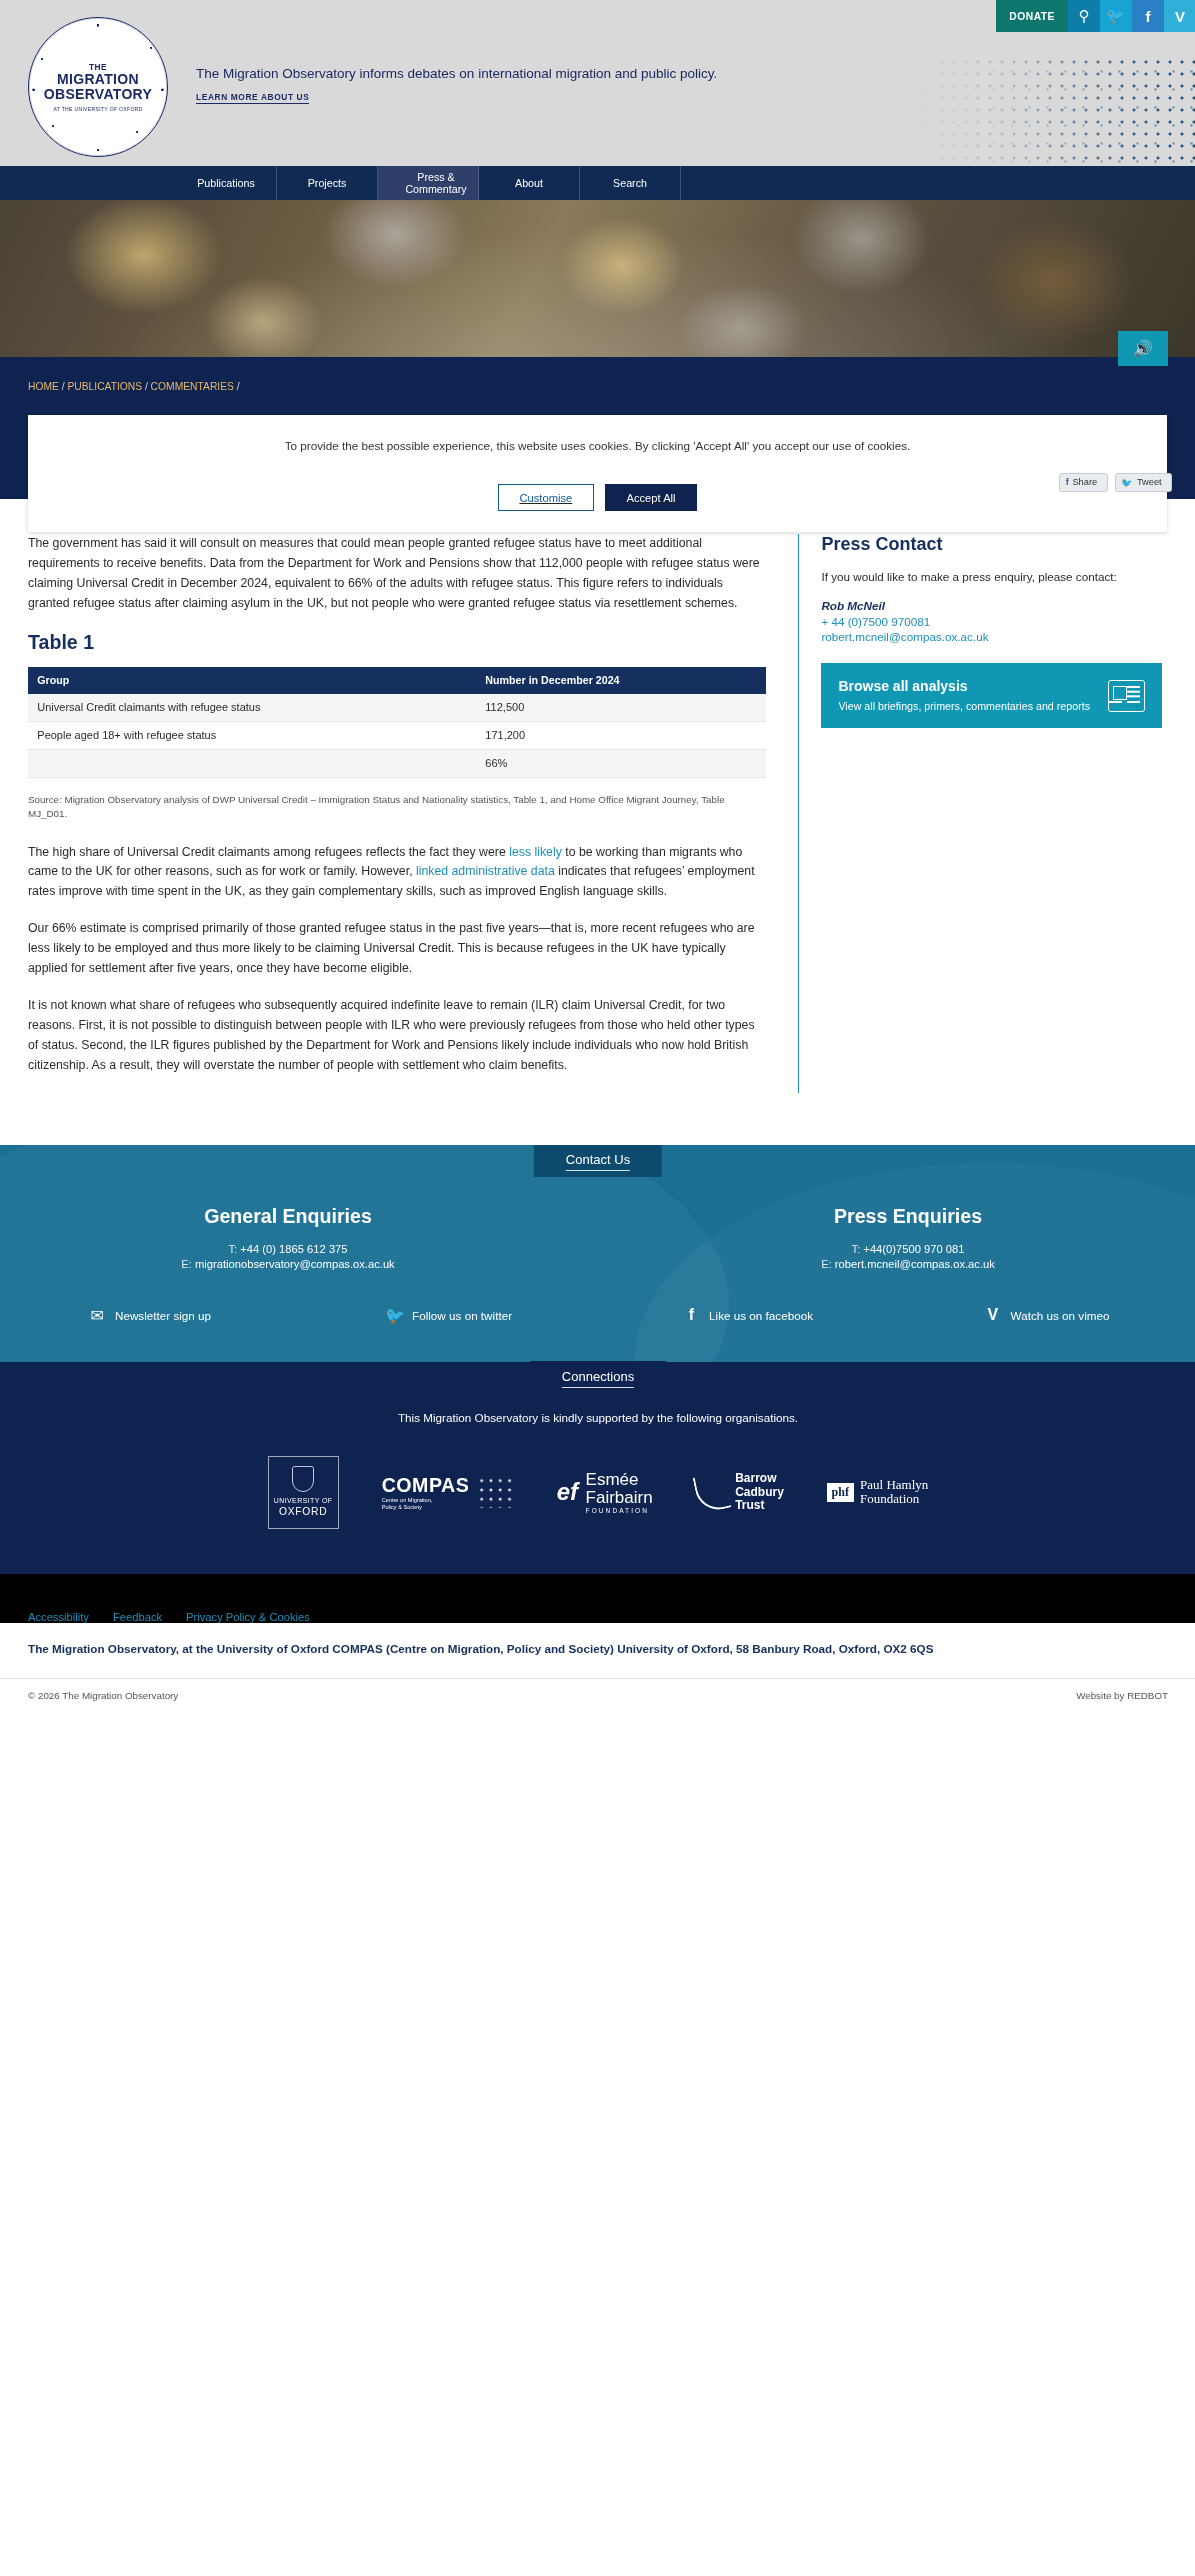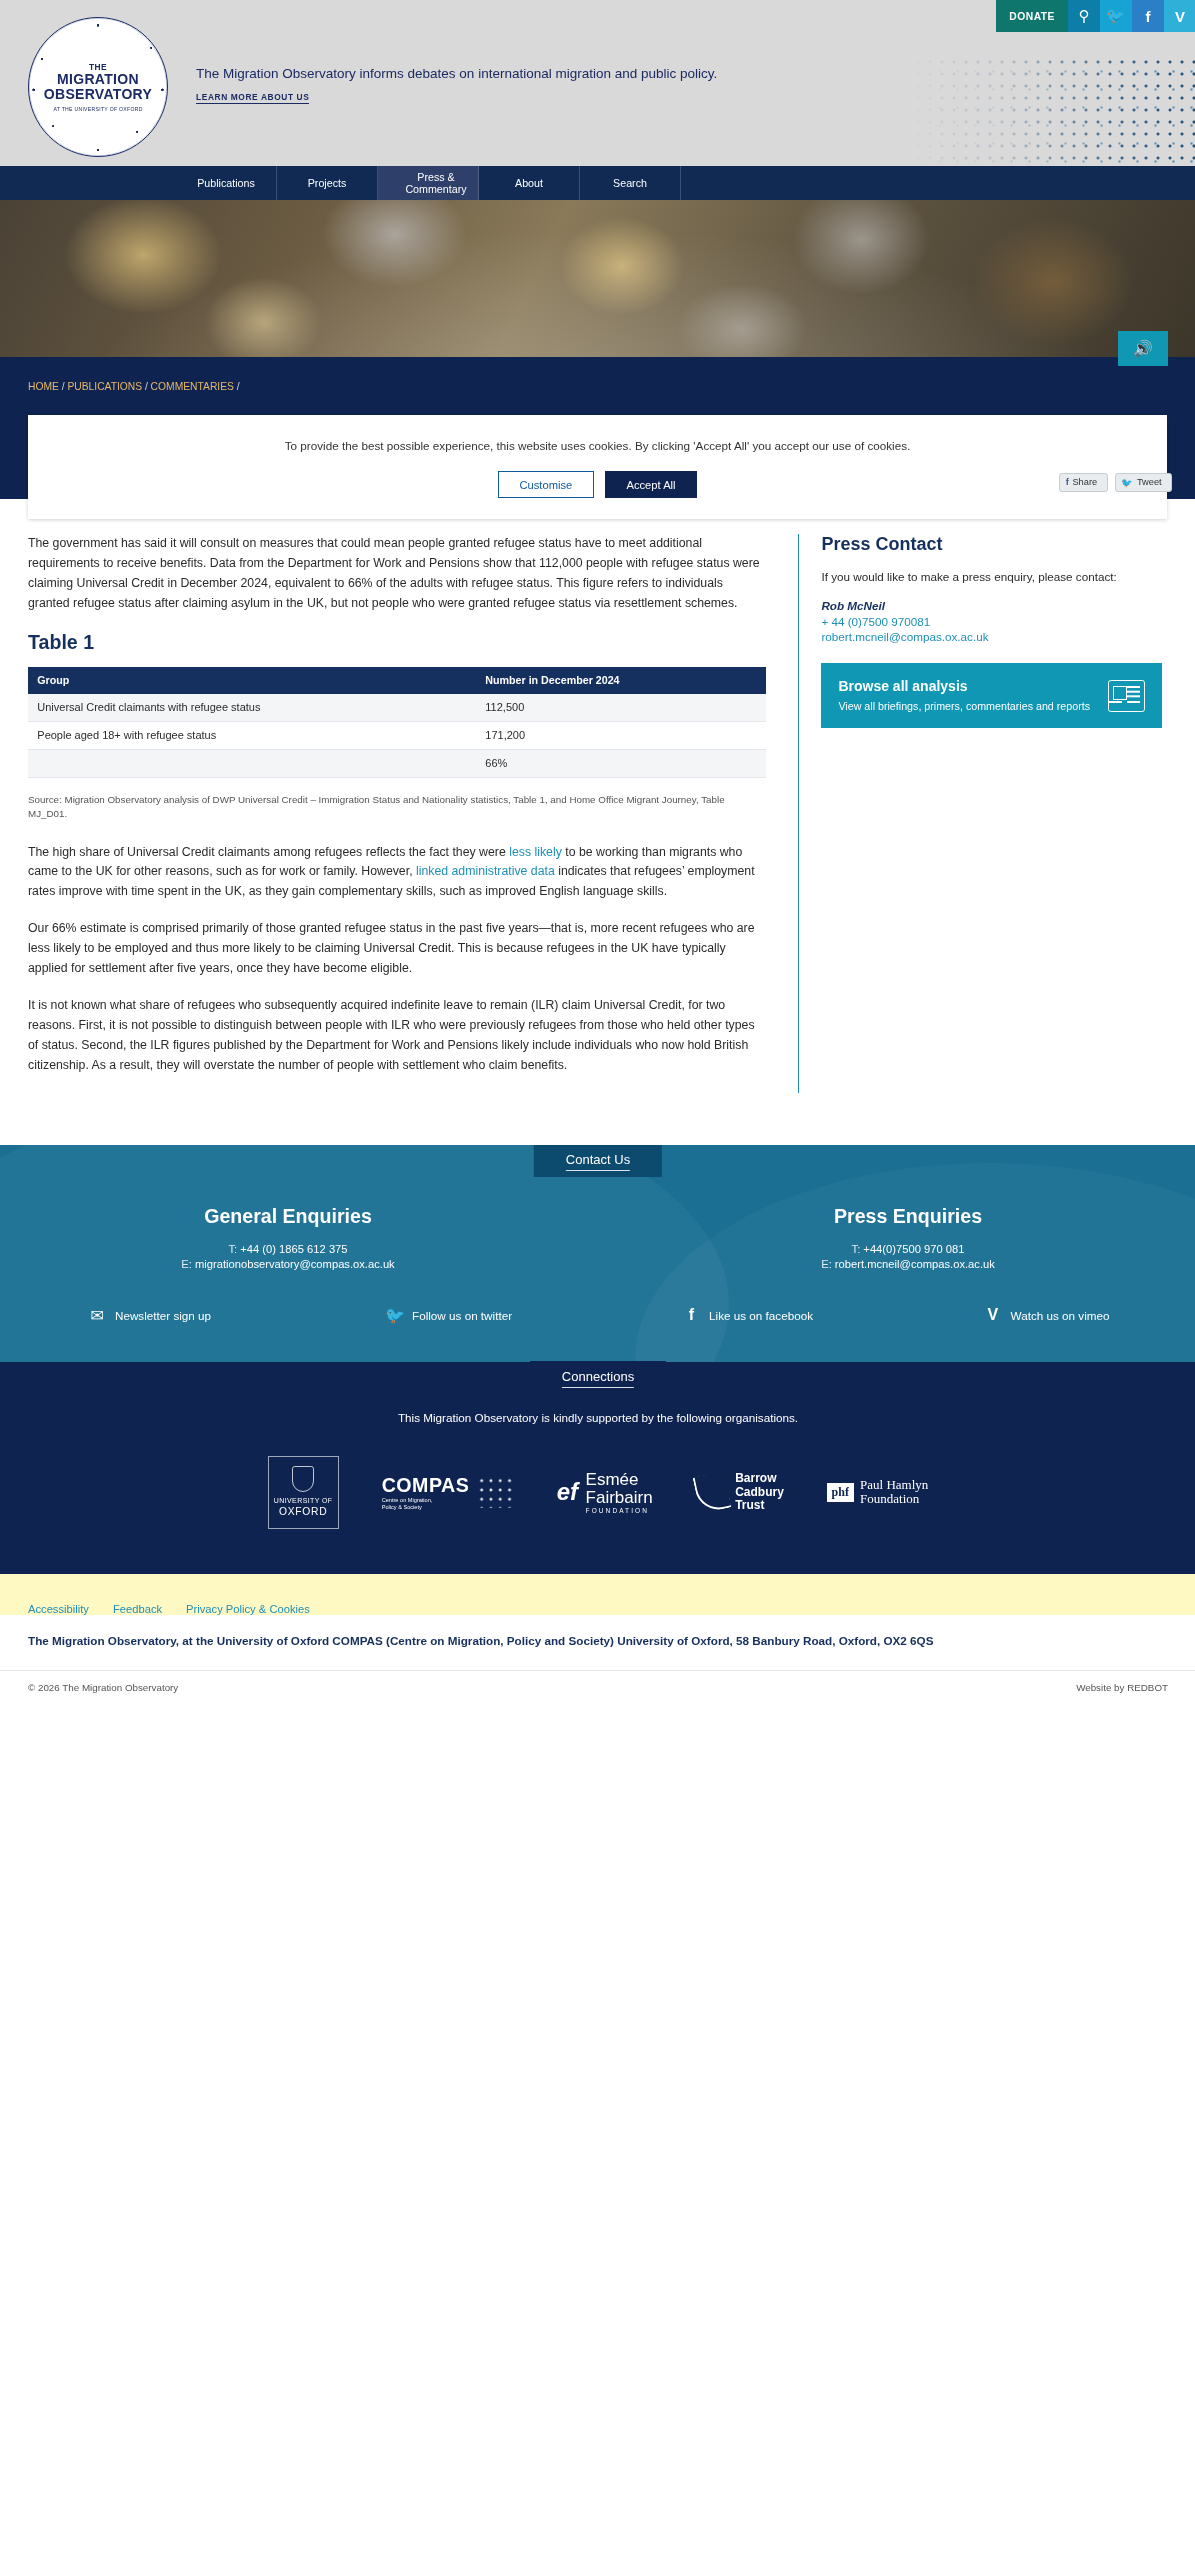--- a/index.html
+++ b/index.html
@@ -224,24 +224,25 @@
     left: 28px;
     top: 58px;
     width: 1139px;
     background: #ffffff;
     padding: 24px 18.7px 20.5px;
     text-align: center;
     box-shadow: 0 0.9px 3.7px rgba(0,0,0,.18);
   }
   .cookie p { font-size: 11.7px; color: #333; }
   .cookie-buttons {
-    margin-top: 19px;
+    margin-top: 32px;
     display: flex;
     justify-content: center;
     gap: 11.2px;
+    text-decoration: underline;
   }
   .btn-outline {
     border: 0.9px solid #0f5a9c;
     color: #0f5a9c;
     background: #fff;
     font-size: 11.2px;
     padding: 6.5px 20.5px;
     cursor: pointer;
   }
   .btn-solid {
@@ -488,22 +489,22 @@
   .phf { display:flex; align-items:center; gap:6.5px; }
   .phf .box {
     background:#fff; color:#0f2350;
     font-size: 12px; font-weight: bold; padding: 1.9px 4.7px;
     font-family: "Liberation Serif", serif;
   }
   .phf .pt { font-size: 13px; line-height: 1.1; font-family: "Liberation Serif", serif;}
 
   
   .footlinks {
-    background: #fef9c3;
-    padding: 29px 28px 0;
+    background: #000000;
+    padding: 37px 28px 0;
   }
   .footlinks .links {
     display: flex;
     gap: 24px;
     font-size: 11.2px;
   }
   .footlinks .links a { color: #1f8fb8; text-decoration: none; cursor: pointer; }
   .footaddr {
     padding: 17px 28px 20.5px;
     font-size: 11.7px;

